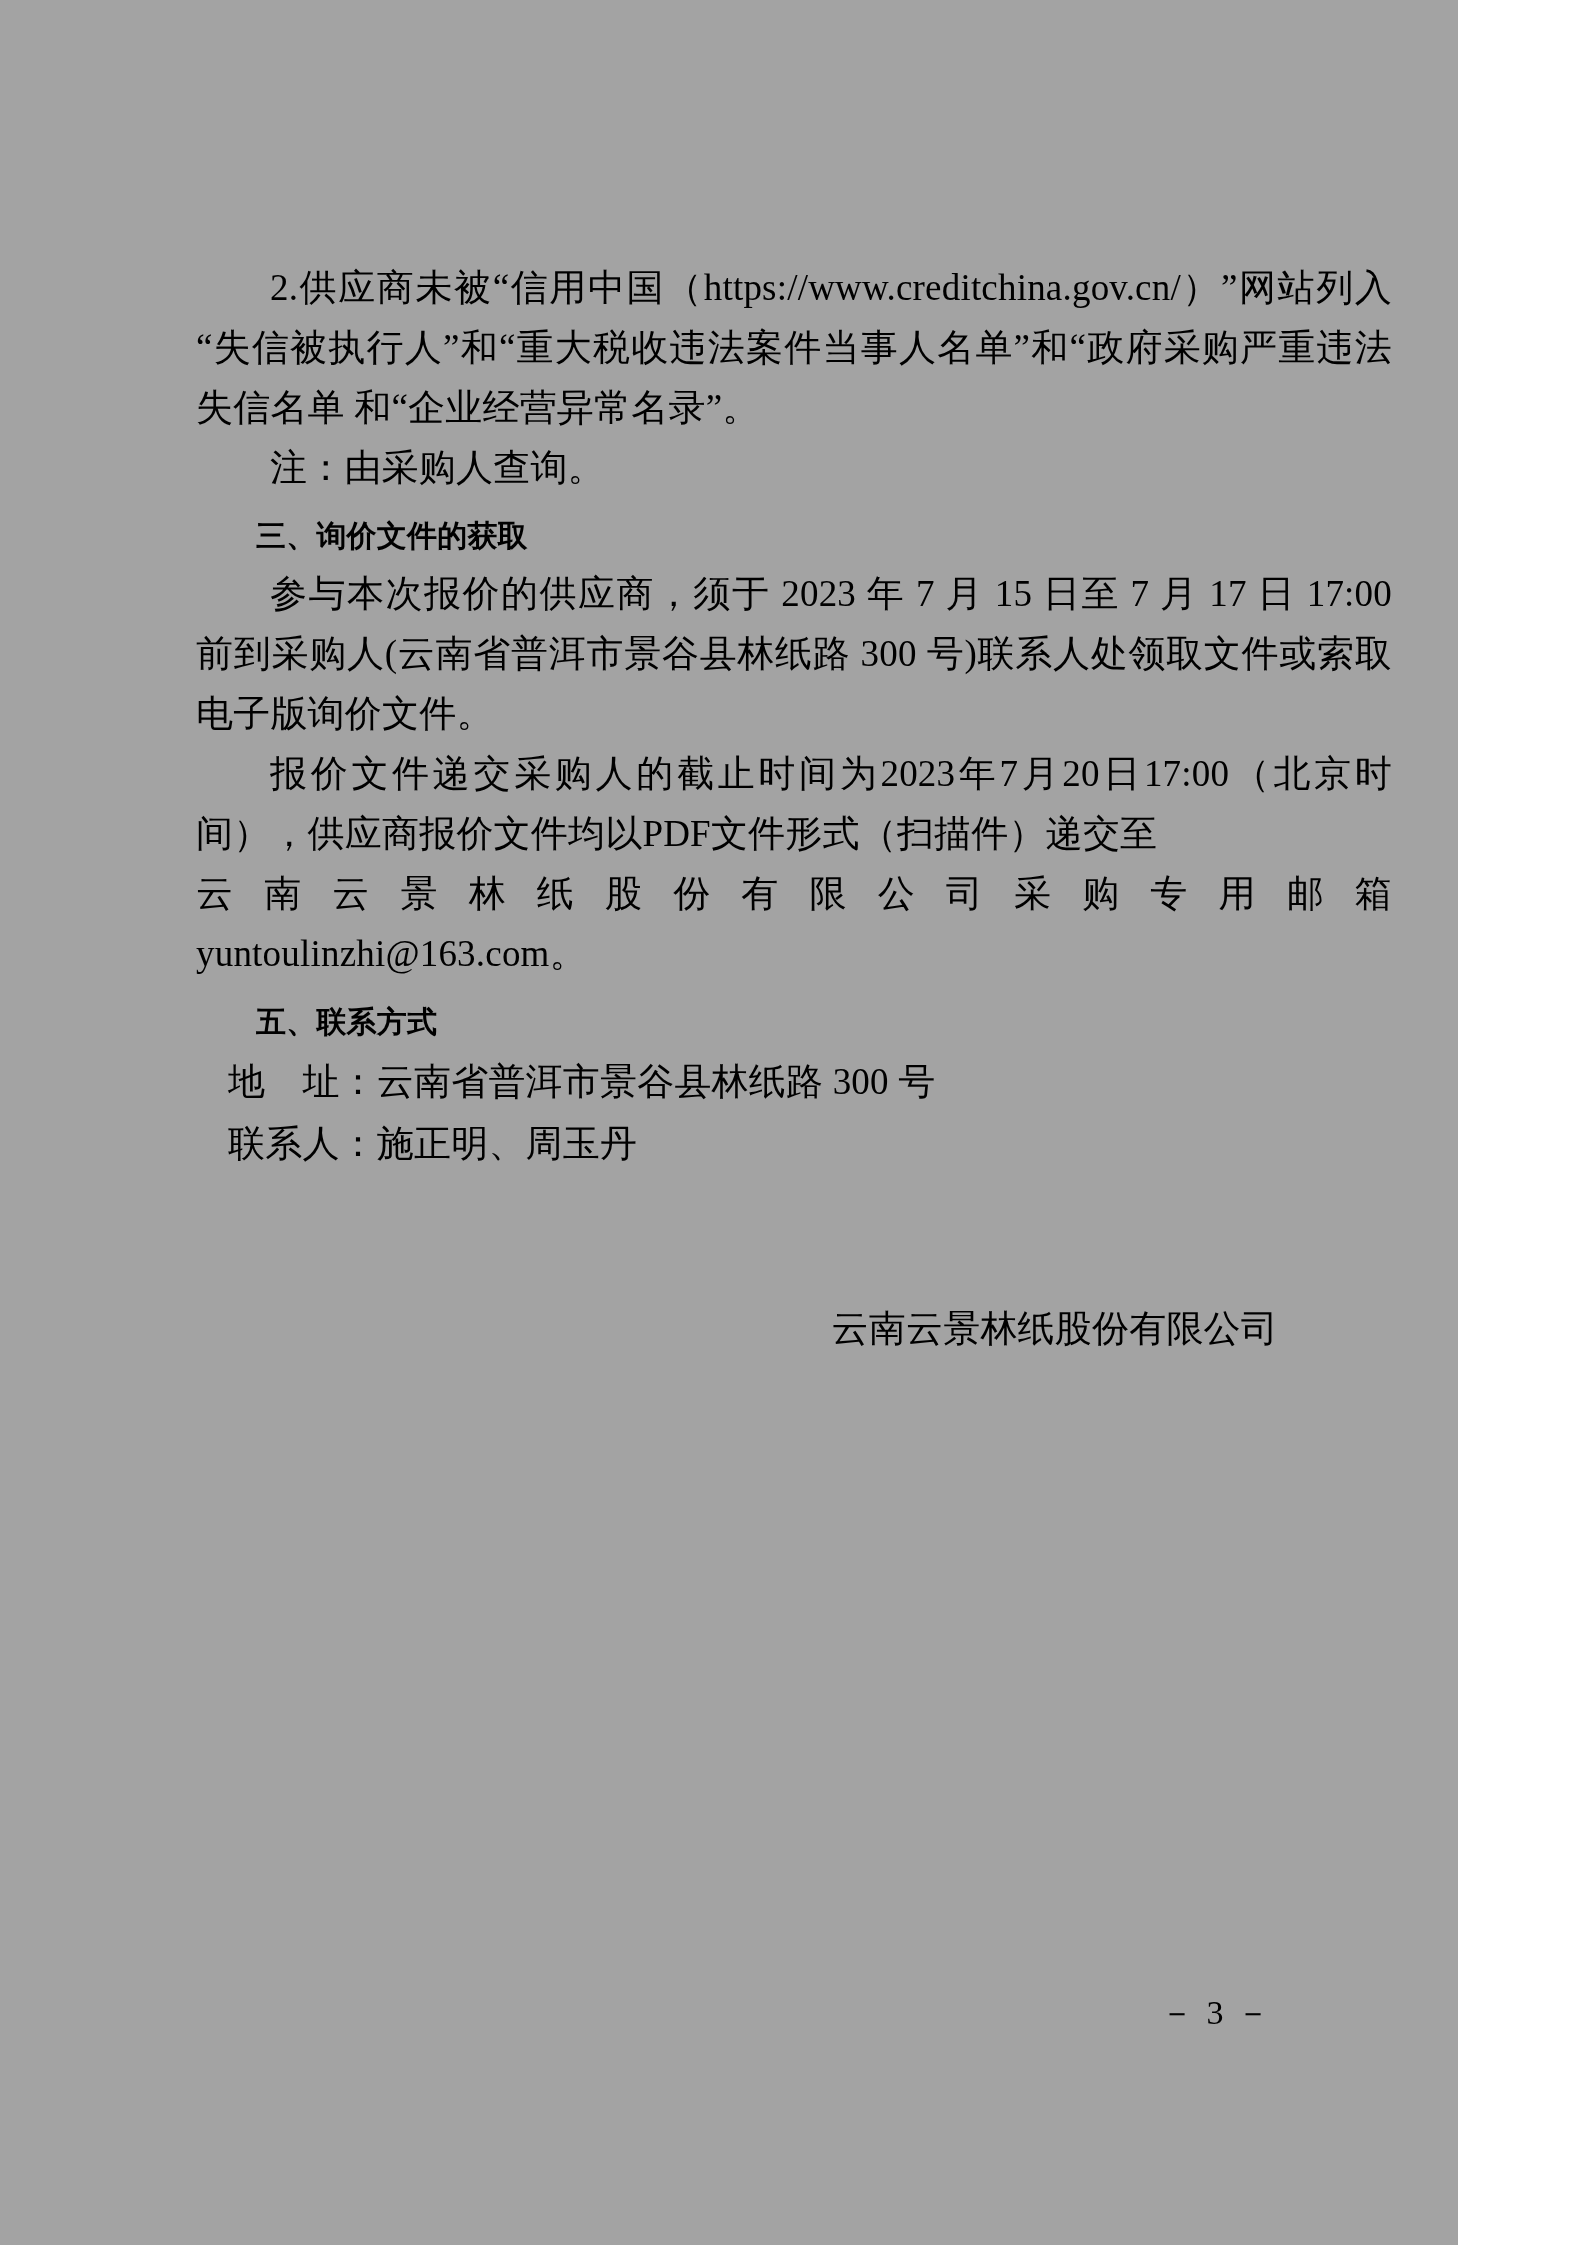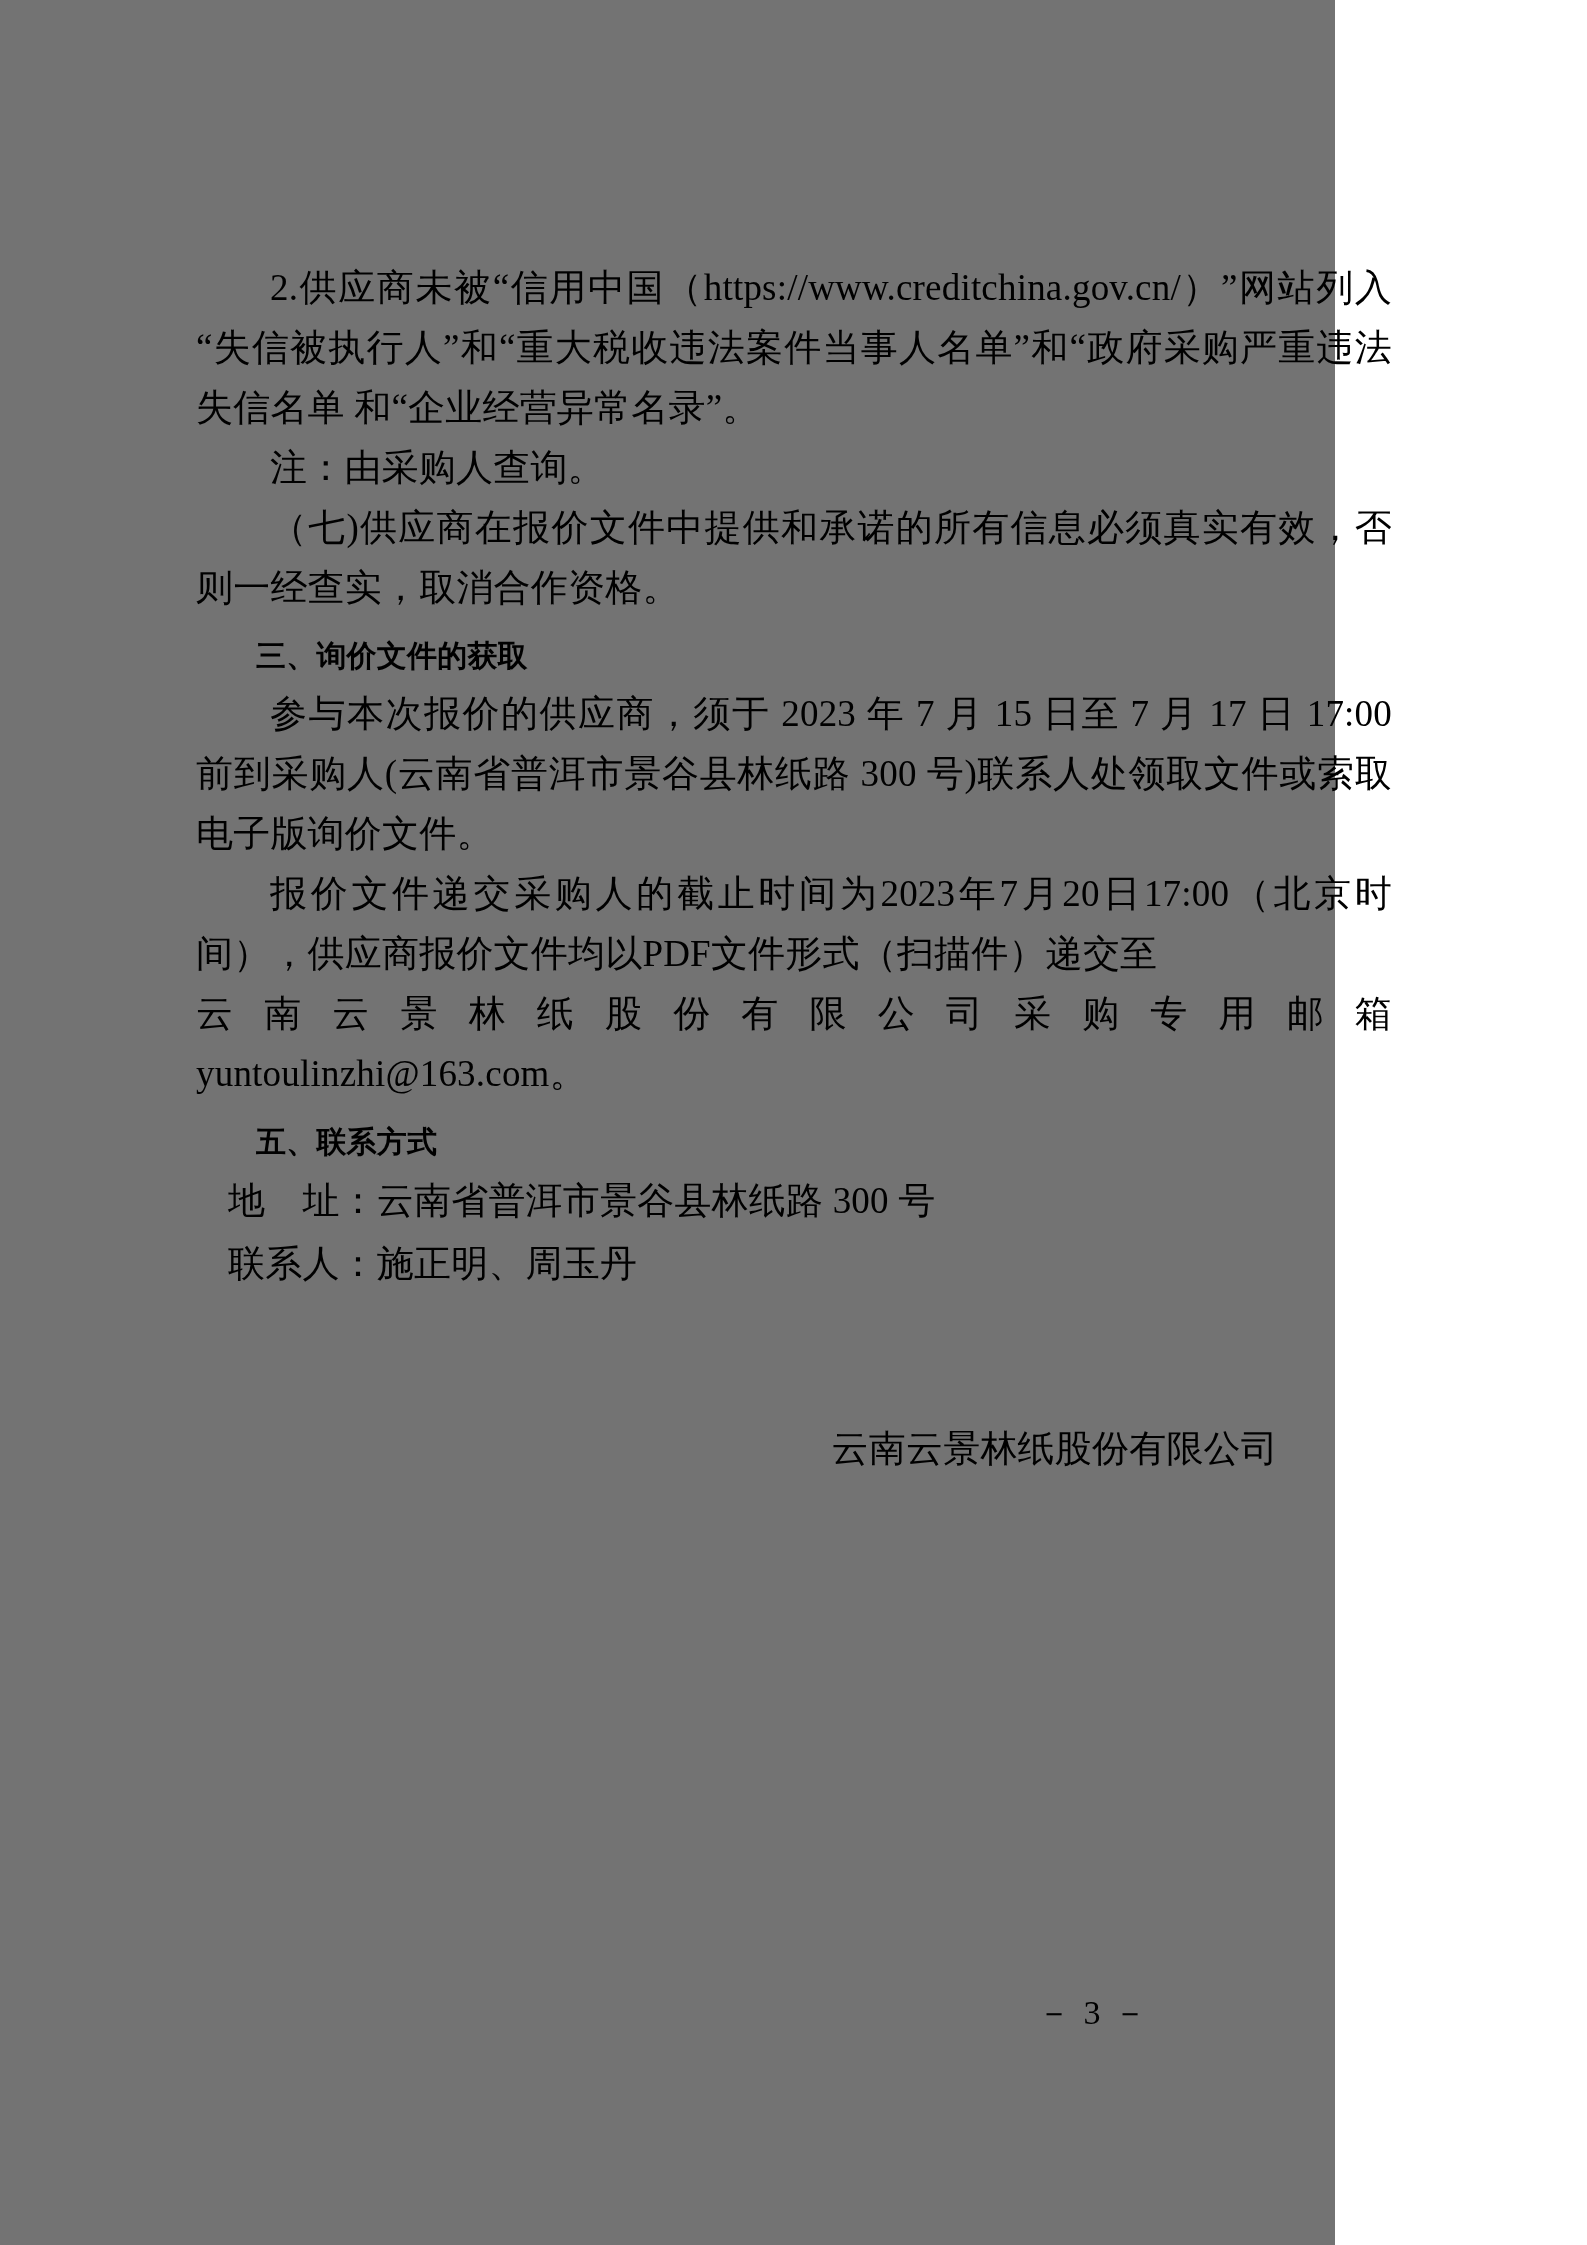--- a/index.html
+++ b/index.html
@@ -12,23 +12,23 @@
     height: 2245px;
     font-family: "Liberation Serif", "DejaVu Serif", serif;
     color: #000000;
     position: relative;
     overflow: hidden;
   }
   .page {
     position: absolute;
     left: 0;
     top: 0;
-    width: 1335px;
+    width: 1458px;
     height: 2245px;
-    background: #737373;
+    background: #a3a3a3;
   }
   .content {
     position: absolute;
     left: 196px;
     top: 258px;
     width: 1196px;
   }
   p {
     margin: 0;
     font-size: 37px;
@@ -92,21 +92,20 @@
 <body>
 
 <div class="page">
 
   <div class="content">
 
     <p class="para">2.供应商未被“信用中国（https://www.creditchina.gov.cn/）”网站列入“失信被执行人”和“重大税收违法案件当事人名单”和“政府采购严重违法失信名单 和“企业经营异常名录”。</p>
 
     <p class="para">注：由采购人查询。</p>
 
-    <p class="para">（七)供应商在报价文件中提供和承诺的所有信息必须真实有效，否则一经查实，取消合作资格。</p>
 
     <p class="heading">三、询价文件的获取</p>
 
     <p class="para">参与本次报价的供应商，须于 2023 年 7 月 15 日至 7 月 17 日 17:00 前到采购人(云南省普洱市景谷县林纸路 300 号)联系人处领取文件或索取电子版询价文件。</p>
 
 
     <p class="para">报价文件递交采购人的截止时间为2023年7月20日17:00（北京时间），供应商报价文件均以PDF文件形式（扫描件）递交至</p>
     <p class="justify-spread">云南云景林纸股份有限公司采购专用邮箱</p>
     <p class="para-noindent latin">yuntoulinzhi@163.com。</p>
 

